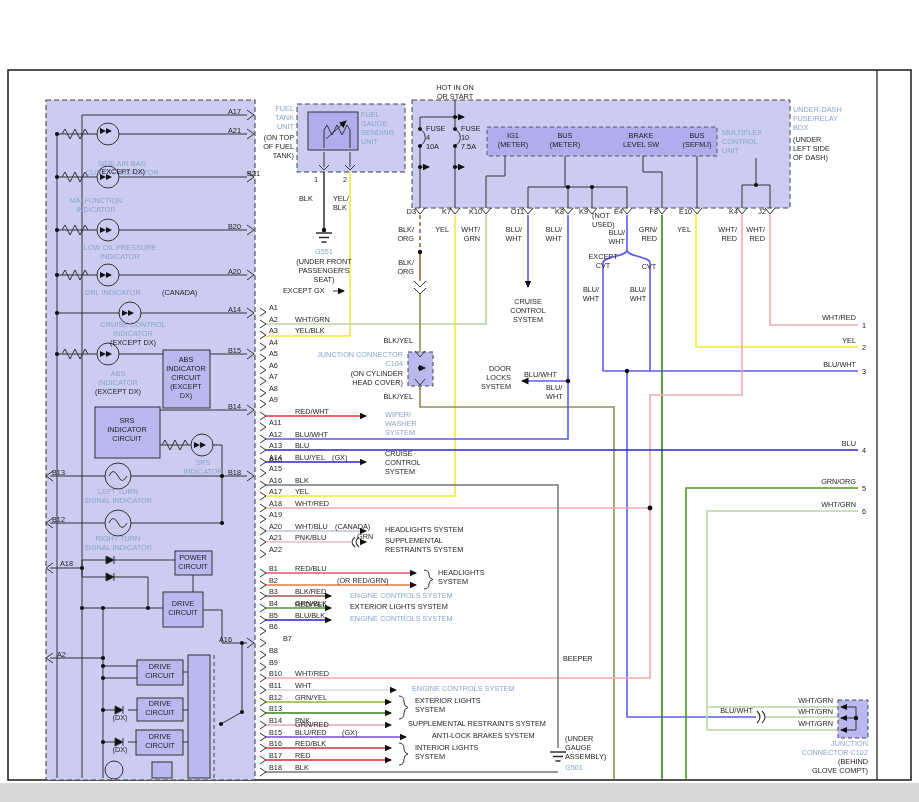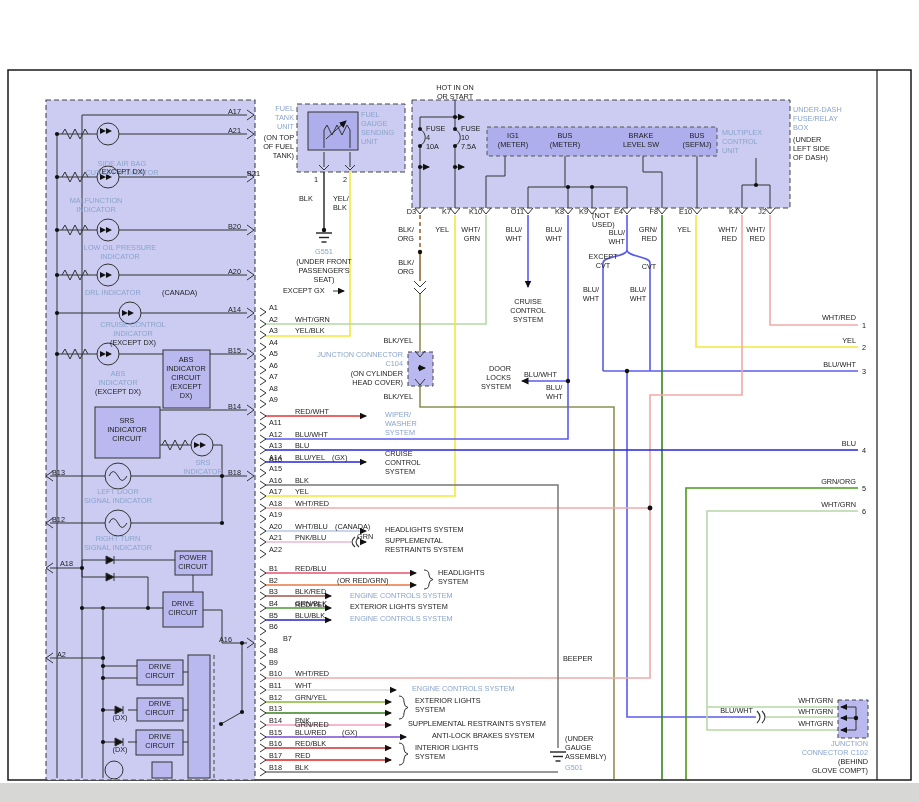--- a/index.html
+++ b/index.html
@@ -407,21 +407,21 @@
       <div class="lbl k ac" style="left: 186px; top: 355px;">ABS
 INDICATOR
 CIRCUIT
 (EXCEPT
 DX)</div>
       <div class="lbl k ac" style="left: 127px; top: 416px;">SRS
 INDICATOR
 CIRCUIT</div>
       <div class="lbl b ac" style="left: 203px; top: 458px;">SRS
 INDICATOR</div>
-      <div class="lbl b ac" style="left: 118px; top: 487px;">LEFT DOOR
+      <div class="lbl b ac" style="left: 118px; top: 487px;">LEFT TURN
 SIGNAL INDICATOR</div>
       <div class="lbl b ac" style="left: 118px; top: 534px;">RIGHT TURN
 SIGNAL INDICATOR</div>
       <div class="lbl k ac" style="left: 193px; top: 553px;">POWER
 CIRCUIT</div>
       <div class="lbl k ac" style="left: 183px; top: 599px;">DRIVE
 CIRCUIT</div>
       <div class="lbl k ac" style="left: 160px; top: 662px;">DRIVE
 CIRCUIT</div>
       <div class="lbl k ac" style="left: 160px; top: 699px;">DRIVE

